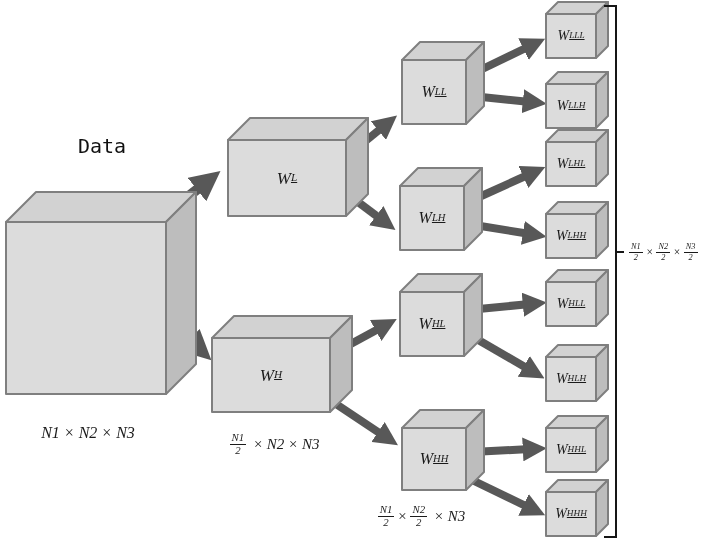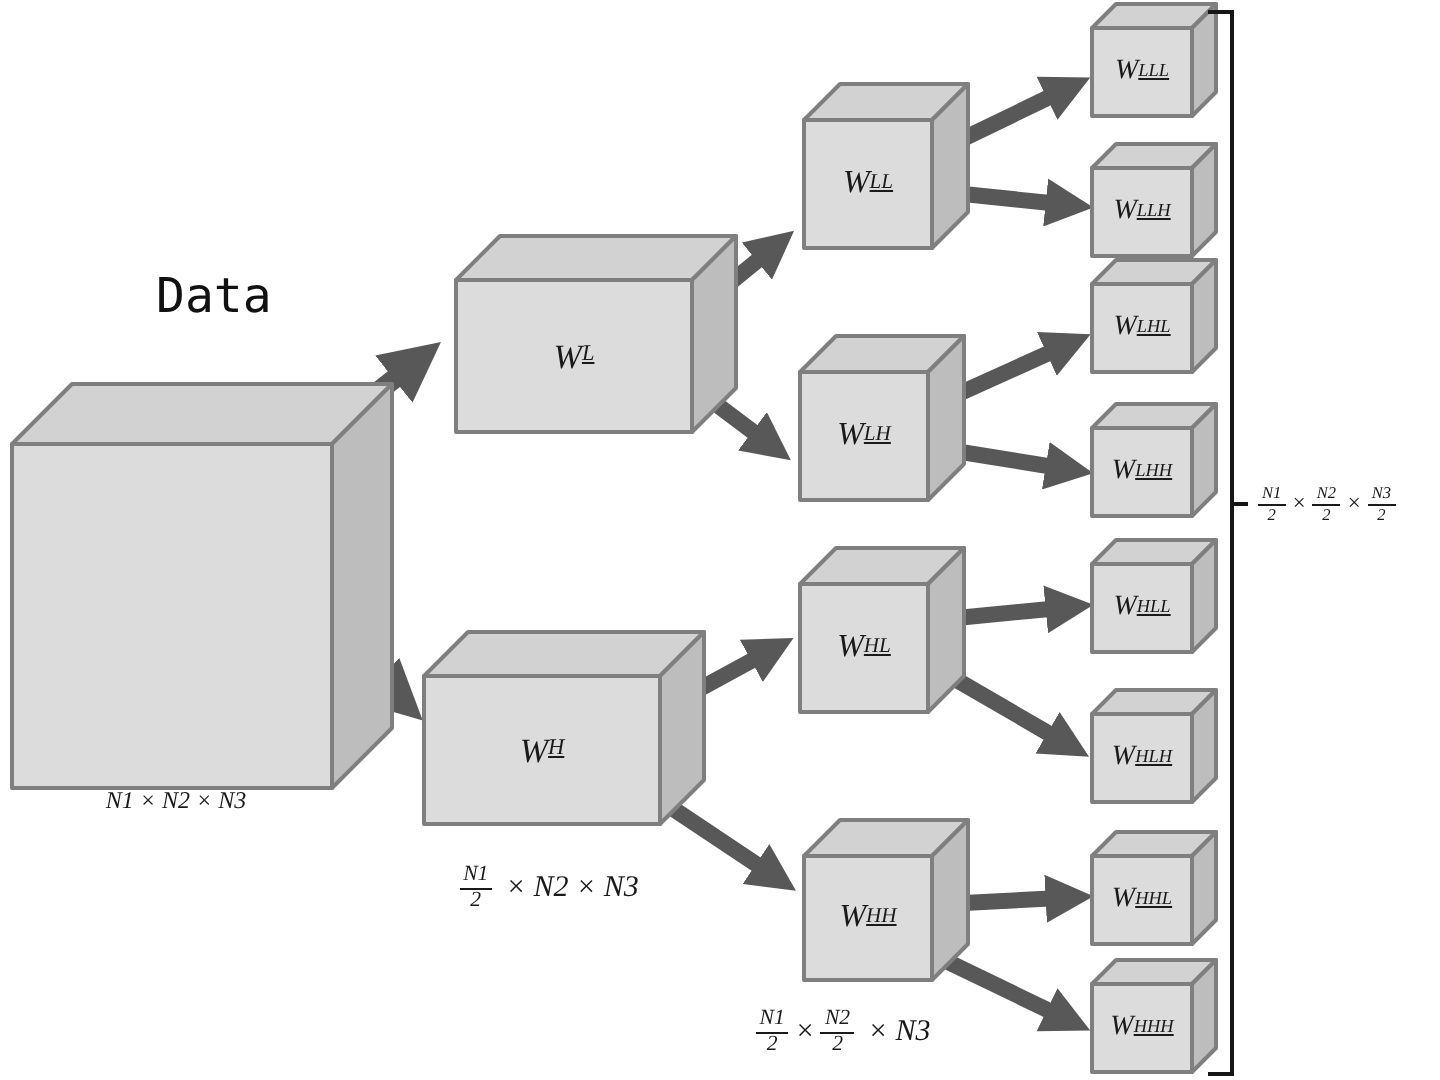--- a/index.html
+++ b/index.html
@@ -15,21 +15,21 @@
   
   .arrow{stroke:var(--arrow-color,#585858);stroke-width:8;fill:none;}
   .arrow-lg{stroke-width:10;}
   .arrowhead{fill:var(--arrow-color,#585858);}
   .bracket{stroke:var(--bracket-color,#161616);stroke-width:2;fill:none;}
 
   
   .label{position:absolute;}
   .data-title{left:78px;top:134px;width:80px;height:26px;
               font-family:"DejaVu Sans Mono",monospace;font-style:normal;
-              font-size:24px;color:#111;}
+              font-size:20px;color:#111;}
   .node-label{position:absolute;display:flex;align-items:center;justify-content:center;
               font-style:italic;line-height:1;}
   .node-label sub{font-size:0.66em;text-decoration:underline;}
   .dim-label{position:absolute;display:flex;align-items:center;justify-content:center;
              font-style:italic;line-height:1.1;white-space:pre;}
   .dim-label.left{justify-content:flex-start;}
   .frac{display:inline-flex;flex-direction:column;align-items:center;
         font-size:0.72em;line-height:1.1;margin:11px 3px;vertical-align:middle;}
   .frac .fnum{border-bottom:1px solid currentColor;padding:0 2px;}
   .frac .fden{padding:0 2px;}
@@ -209,21 +209,21 @@
   </div>
   <div class="node-label" style="left:546px;top:428px;width:50px;height:44px;font-size:14px;">
     <span>W</span>
       <sub>HHL</sub>
   </div>
   <div class="node-label" style="left:546px;top:492px;width:50px;height:44px;font-size:14px;">
     <span>W</span>
       <sub>HHH</sub>
   </div>
 
-  <div class="dim-label" style="left:8px;top:388px;width:160px;height:26px;font-size:12px;">N1 × N2 × N3</div>
+  <div class="dim-label" style="left:8px;top:420px;width:160px;height:26px;font-size:16px;">N1 × N2 × N3</div>
 
   <div class="dim-label" style="left:198px;top:428px;width:150px;height:32px;font-size:15px;">
     <span class="frac"><span class="fnum">N1</span><span class="fden">2</span></span><span> × N2 × N3</span>
   </div>
 
   <div class="dim-label" style="left:352px;top:500px;width:136px;height:32px;font-size:15px;">
     <span class="frac"><span class="fnum">N1</span><span class="fden">2</span></span><span>×</span><span class="frac"><span class="fnum">N2</span><span class="fden">2</span></span><span> × N3</span>
   </div>
 
   <div class="dim-label left" style="left:626px;top:237px;width:94px;height:30px;font-size:11.5px;">

